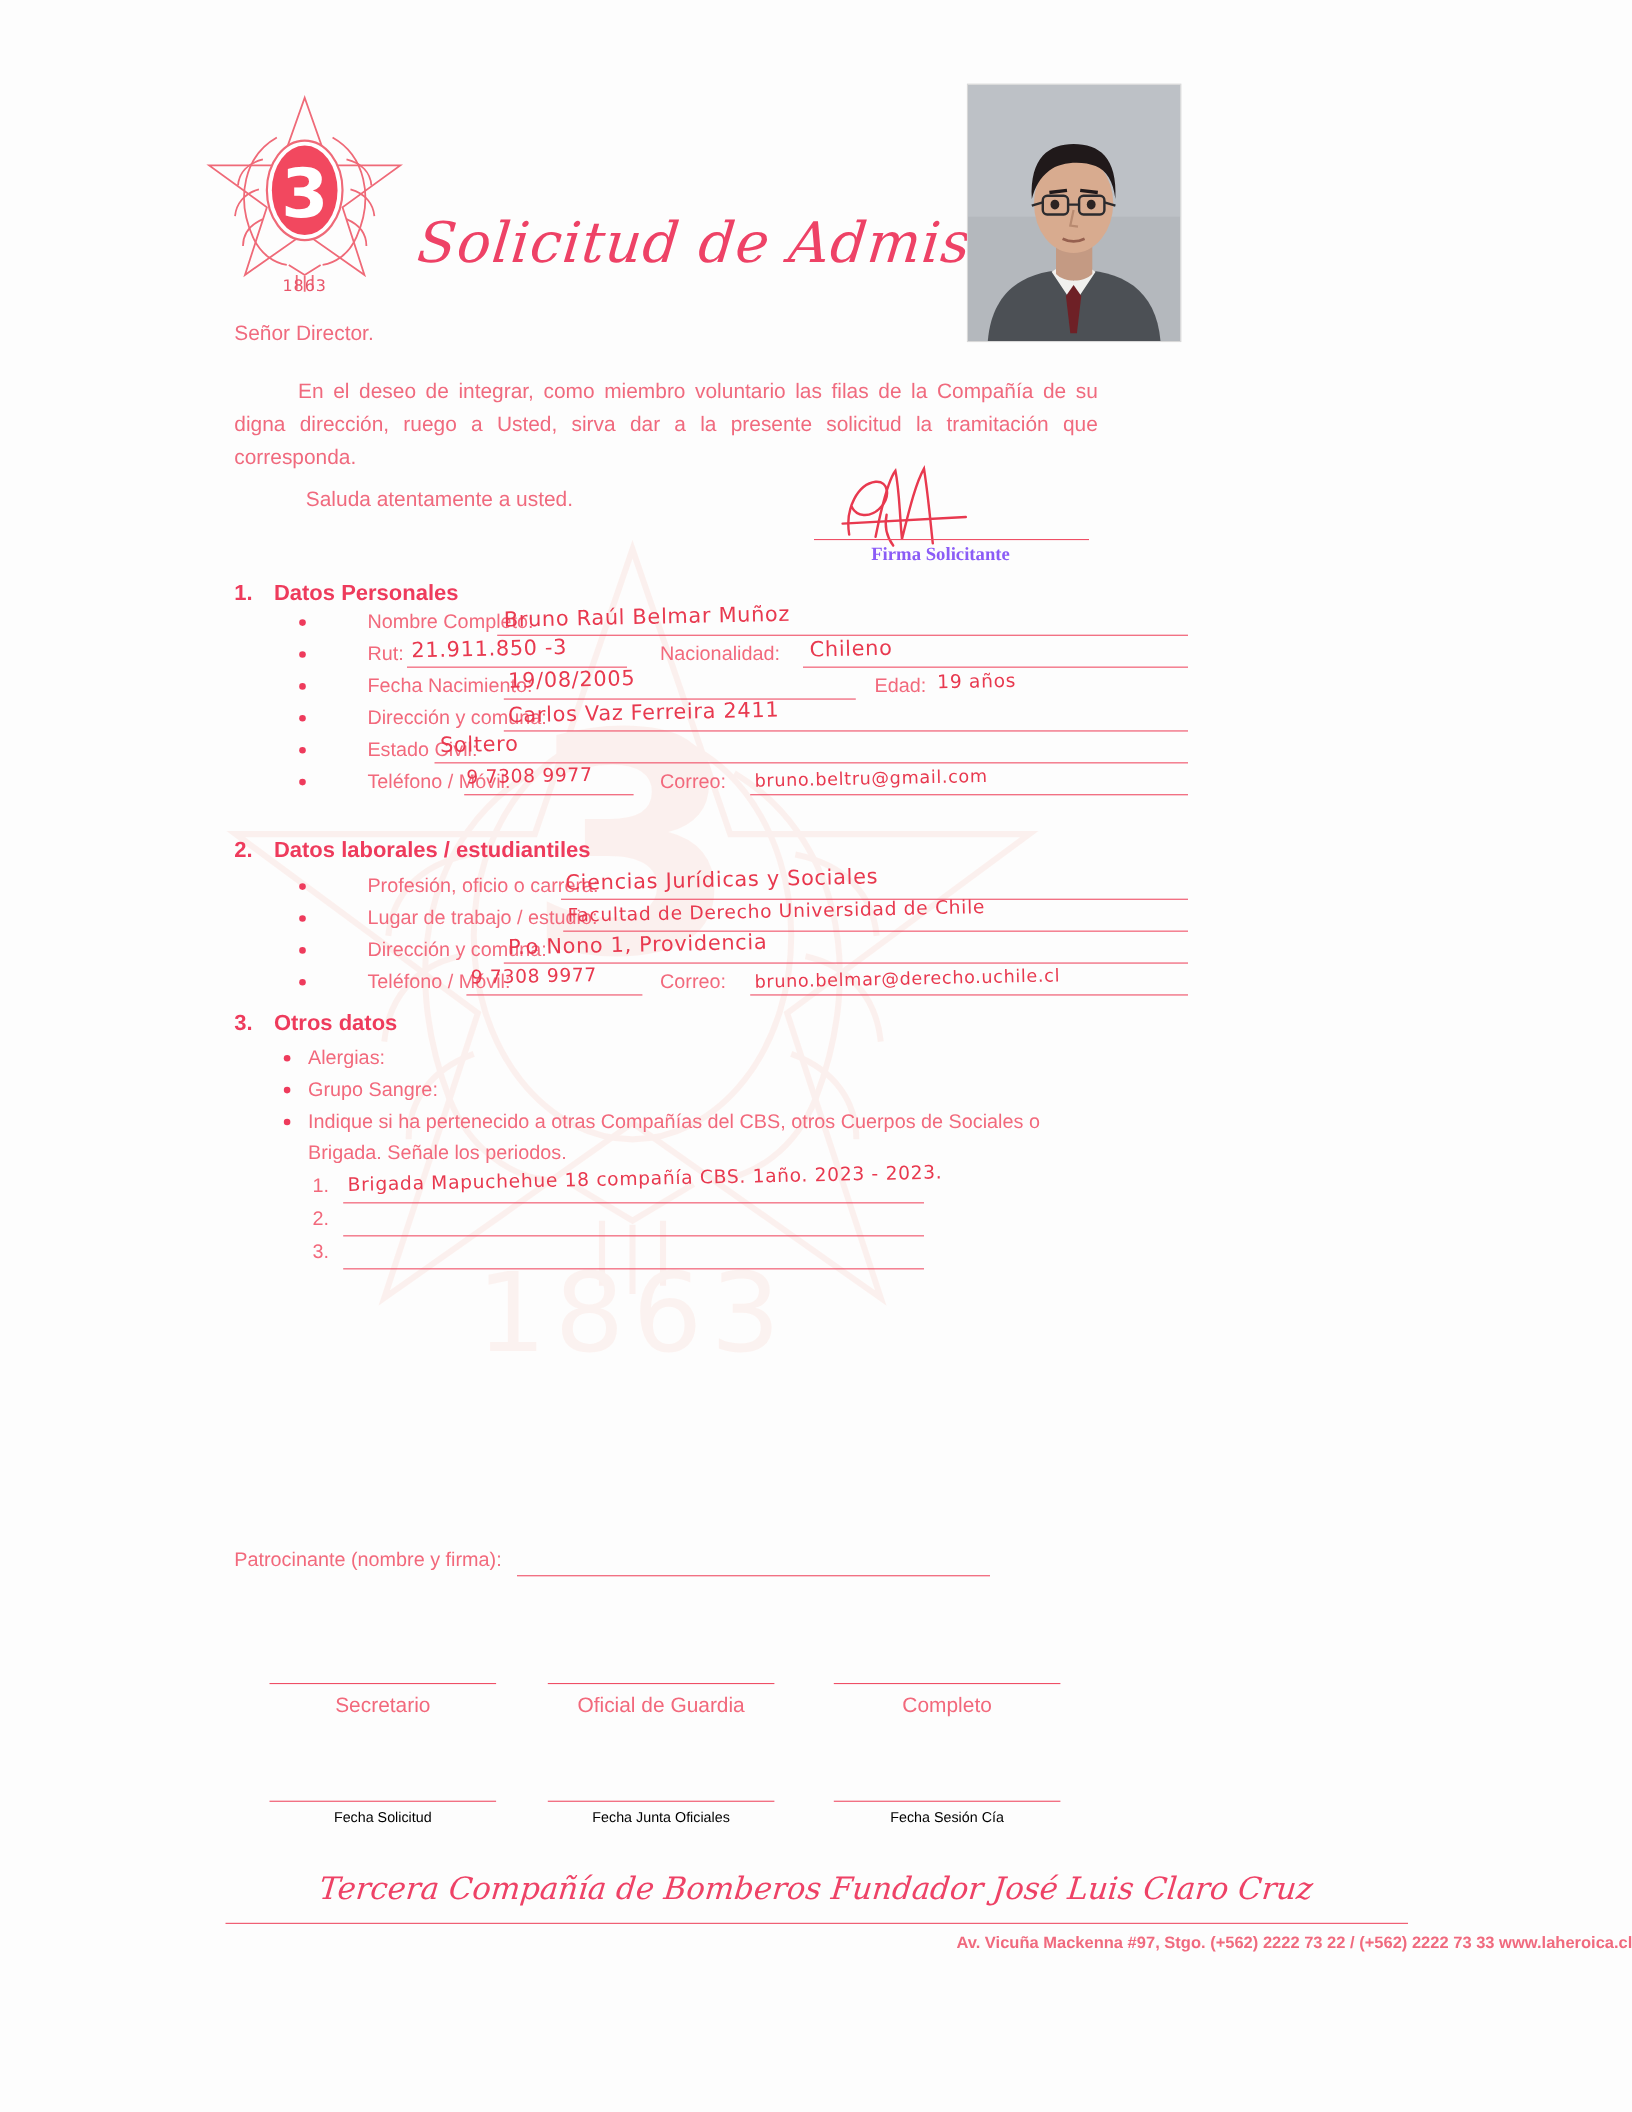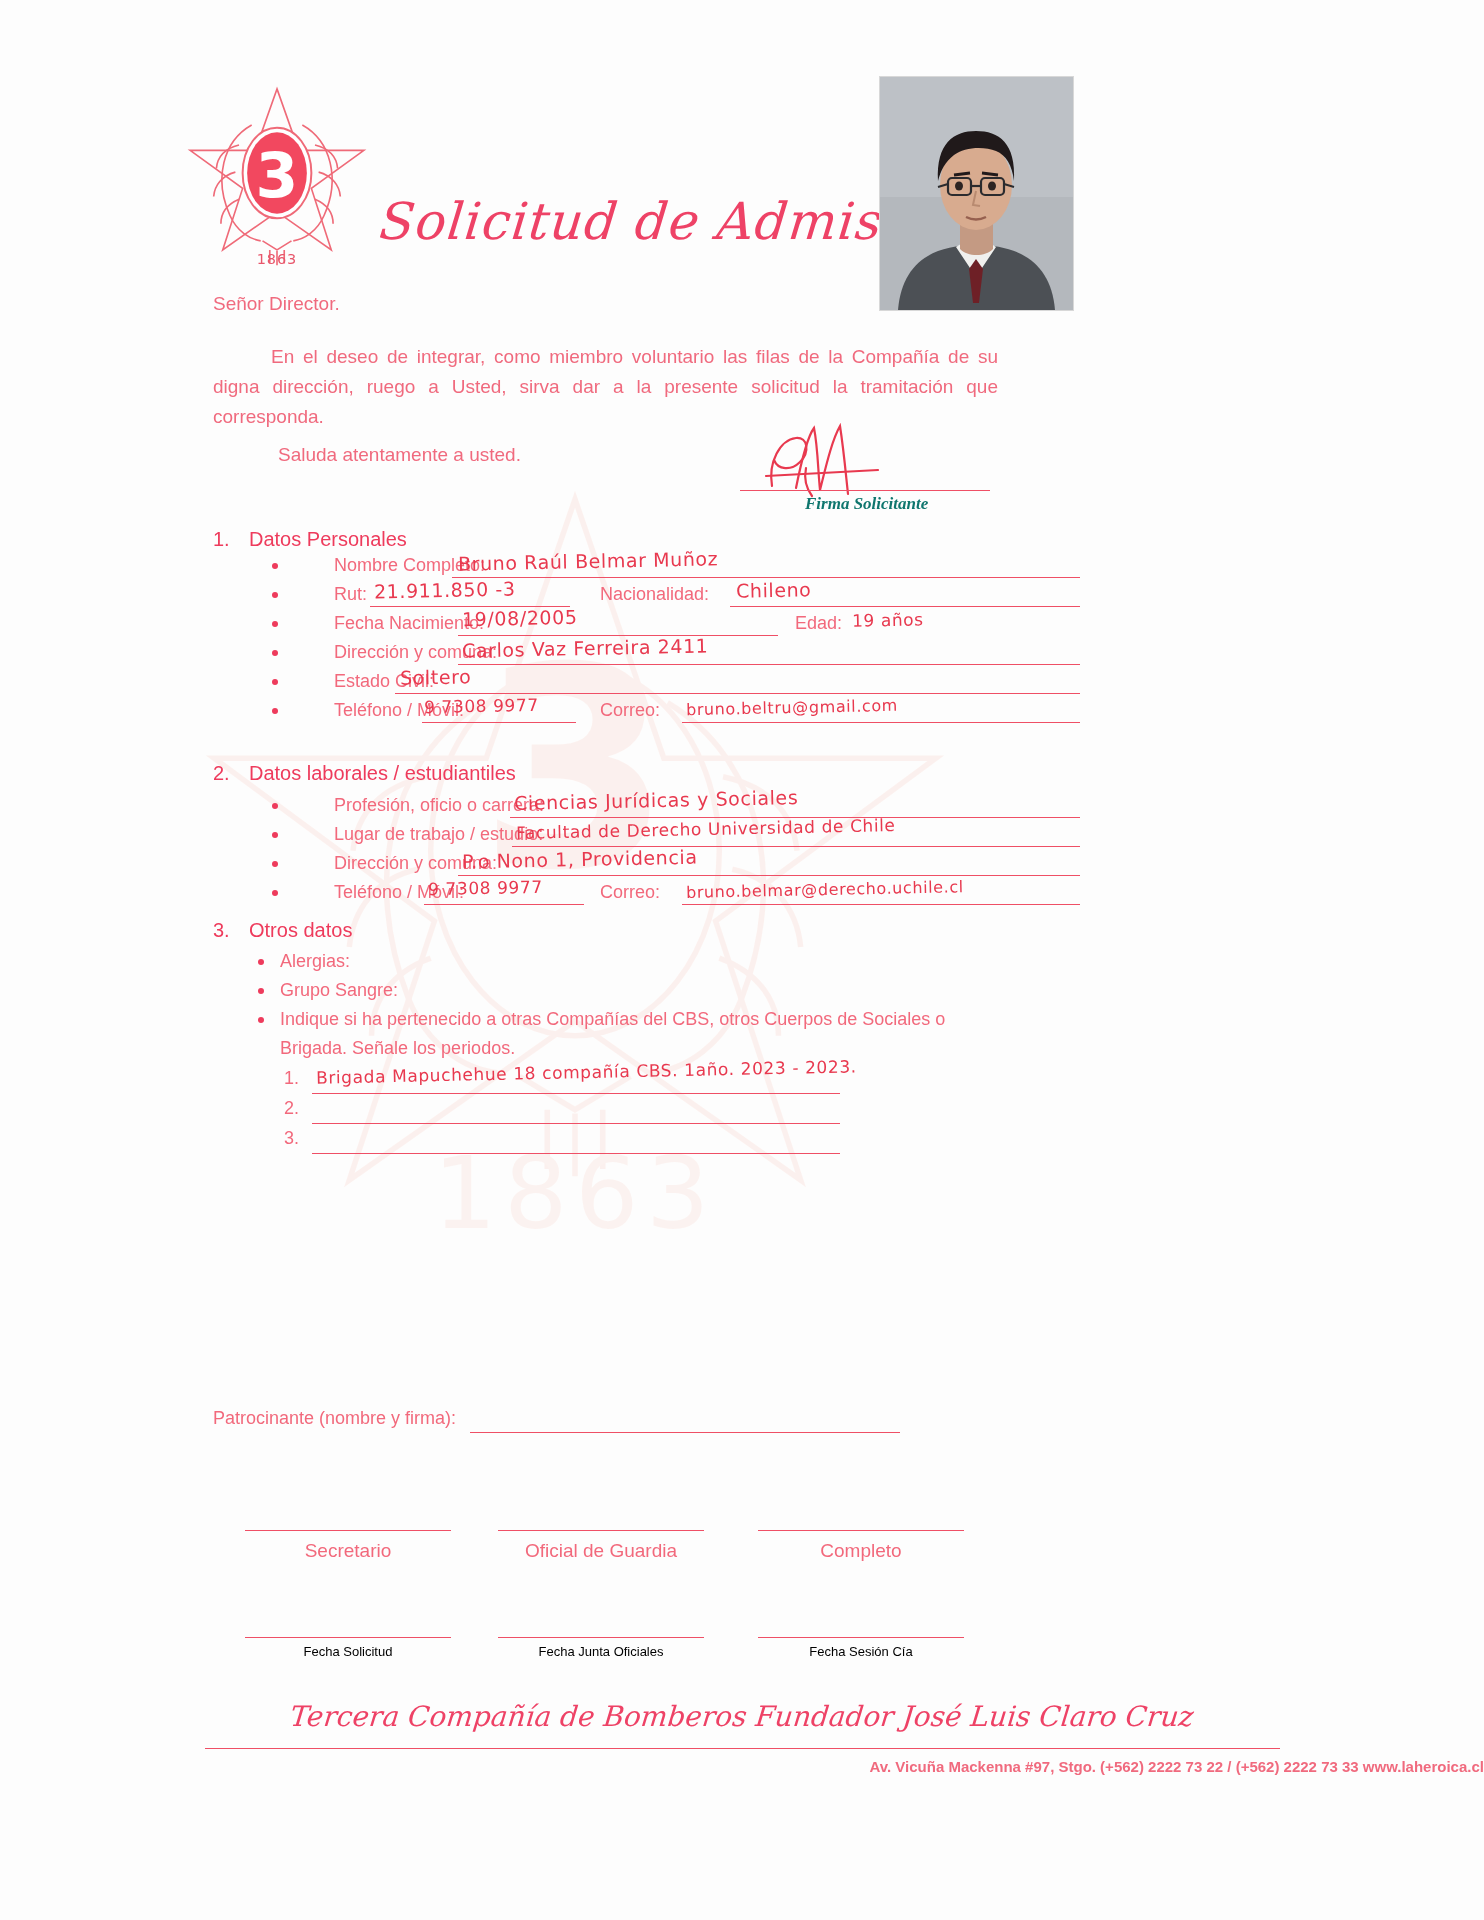--- a/index.html
+++ b/index.html
@@ -115,32 +115,30 @@
     left: 0;
     top: 60px;
     width: 250px;
     border-bottom: 1.6px solid #ef4f66;
   }
   .sig-caption {
     position: absolute;
     left: 52px;
     top: 64px;
     font-size: 17px;
-    font-style: italic;
     font-weight: bold;
-    color: #0f766e;
+    color: #8b5cf6;
     font-family: "Liberation Serif", serif;
-    margin-left: 13px;
   }
 
   
   .section-head {
     position: absolute;
     font-size: 20px;
-    font-weight: normal;
+    font-weight: bold;
     color: #ee3b5c;
   }
   .section-num {
     display: inline-block;
     width: 36px;
   }
 
   .field-row {
     position: absolute;
     font-size: 18px;

